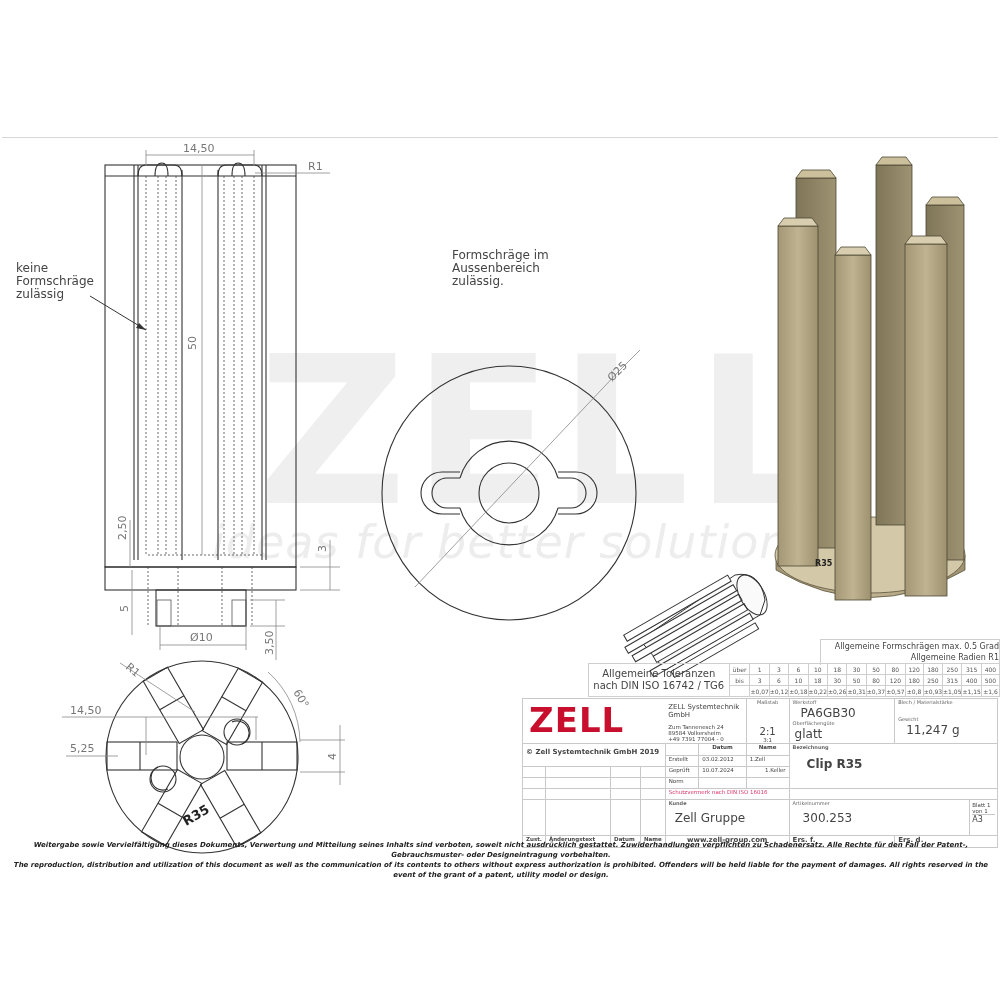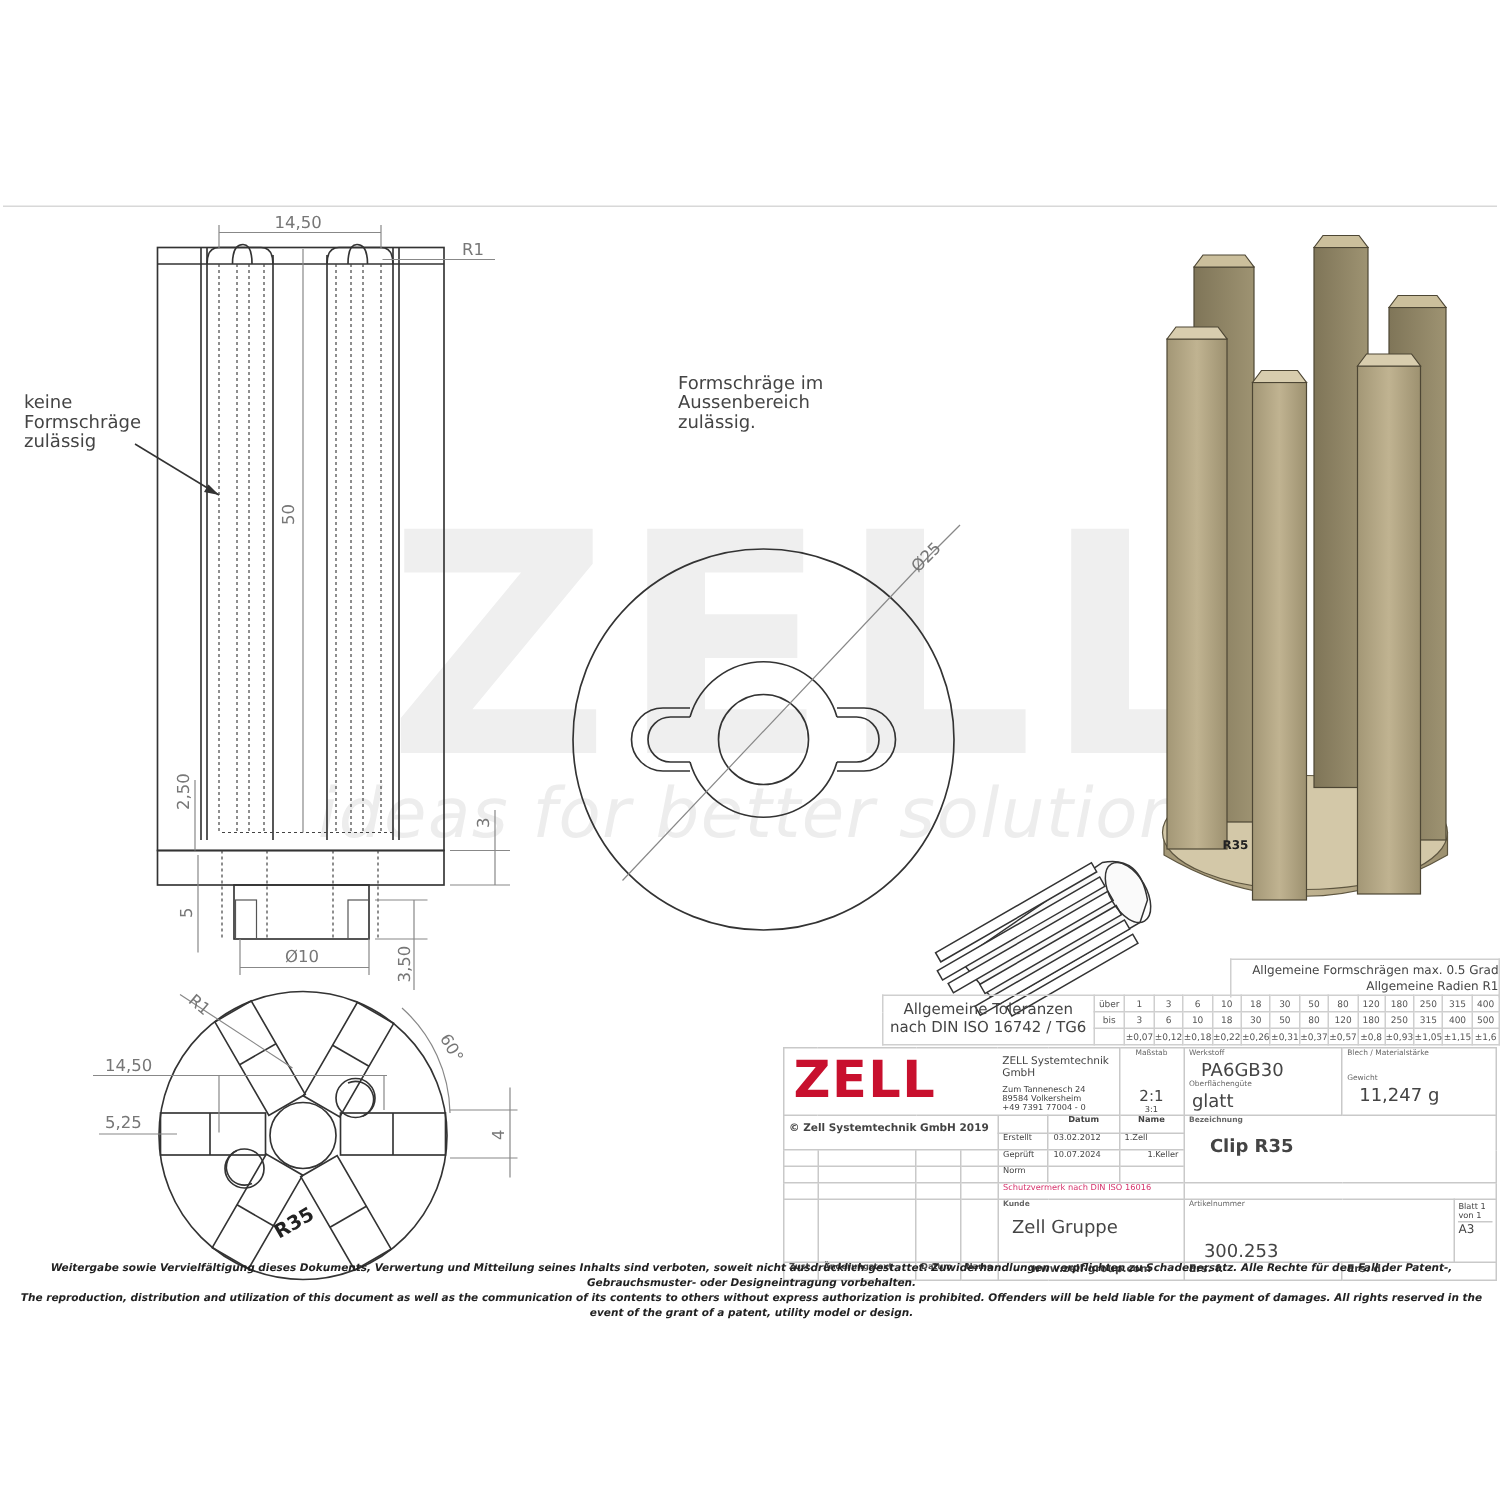--- a/index.html
+++ b/index.html
@@ -374,21 +374,21 @@
     <td></td>
         <td></td>
         <td></td>
         <td></td>
     <td colspan="3">
       <span class="lbl" style="font-weight:bold">Kunde</span>
       <div style="font-size:12px;padding-left:6px;margin-top:4px">Zell Gruppe</div>
     </td>
     <td colspan="2">
       <span class="lbl">Artikelnummer</span>
-      <div style="font-size:12px;padding-left:10px;margin-top:20px">300.253</div>
+      <div style="font-size:12px;padding-left:10px;margin-top:4px">300.253</div>
     </td>
     <td style="padding:2px;">
       <div class="tiny"><span>Blatt</span> <span>1</span></div>
       <div class="tiny"><span>von</span> <span>1</span></div>
       <div style="font-size:8px;border-top:1px solid #c9c9c9">A3</div>
     </td>
   </tr>
   <tr style="height:12px;font-weight:bold;">
     <td class="tiny">Zust.</td>
     <td class="tiny">Änderungstext</td>

